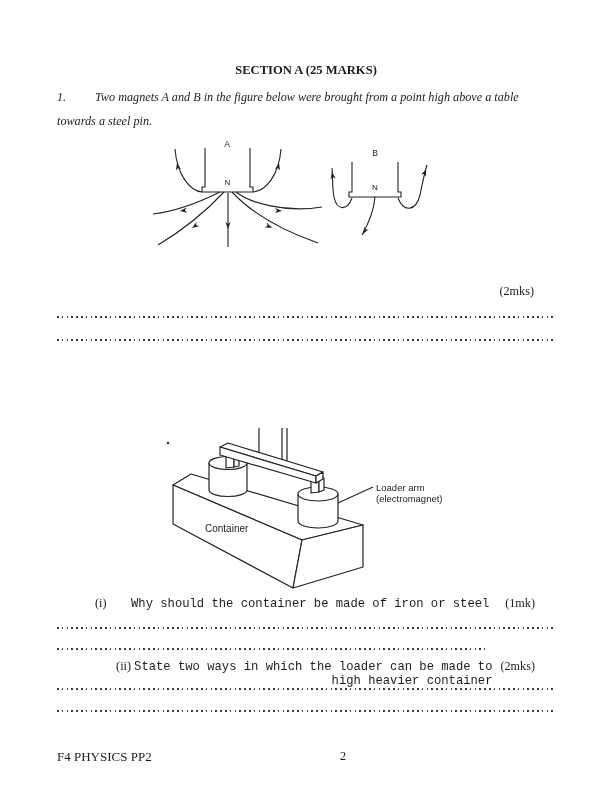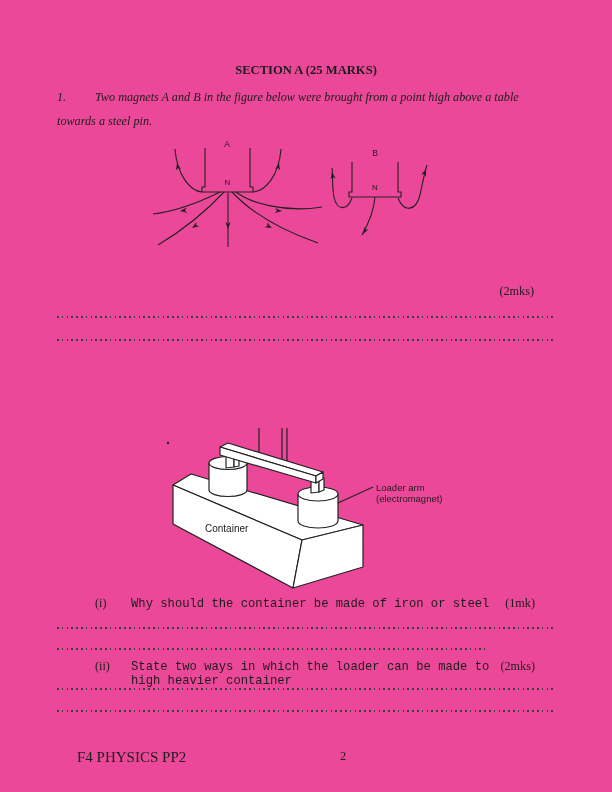--- a/index.html
+++ b/index.html
@@ -1,19 +1,19 @@
 <!DOCTYPE html>
 <html><head>
 <meta charset="utf-8">
 <style>
   html,body{margin:0;padding:0;background:#e8e8e8;}
   .page{
     position:relative;
     width:612px;height:792px;
-    background:#ec4899;
+    background:#ffffff;
     font-family:"Liberation Serif", serif;
     color:#1c1c1c;
     margin:0 auto;
     overflow:hidden;
   }
   .abs{position:absolute;}
   .heading{
     top:63px;left:57px;width:498px;
     text-align:center;font-weight:bold;font-size:12.6px;
   }
@@ -29,21 +29,21 @@
     background-image:repeating-linear-gradient(to right,#3c3c3c 0 1.6px,transparent 1.6px 4.8px);
   }
   .dotline.short{width:428px;}
   .partrow{
     left:95px;width:440px;display:flex;align-items:baseline;
     font-size:12.2px;
   }
   .plabel{display:inline-block;width:36px;flex:0 0 36px;}
   .ptext{flex:0 1 auto;font-family:Liberation Mono, monospace;}
   .pmarks{margin-left:auto;padding-left:8px;flex:0 0 auto;}
-  .footer-left{left:57px;top:749px;font-size:15px;margin-left:20px;}
+  .footer-left{left:57px;top:749px;font-size:13px;}
   .footer-page{left:340px;top:749px;font-size:12.2px;}
   svg{display:block;}
   .figtext{font-family:"Liberation Sans", sans-serif;fill:#1c1c1c;}
 </style>
 </head>
 <body>
 
 <div class="page">
 
   <div class="abs heading">SECTION A (25 MARKS)</div>
@@ -145,21 +145,21 @@
   </svg>
 
   <div class="abs partrow" style="top:596px;">
     <span class="plabel">(i)</span>
     <span class="ptext">Why should the container be made of iron or steel</span>
     <span class="pmarks">(1mk)</span>
   </div>
   <div class="abs dotline" style="top:627px;"></div>
   <div class="abs dotline short" style="top:648px;"></div>
 
-  <div class="abs partrow" style="top:659px;">
+  <div class="abs partrow" style="top:659px;text-align:right;">
     <span class="plabel">(ii)</span>
     <span class="ptext">State two ways in which the loader can be made to high heavier container</span>
     <span class="pmarks">(2mks)</span>
   </div>
   <div class="abs dotline" style="top:688px;"></div>
   <div class="abs dotline" style="top:710px;"></div>
 
   <div class="abs footer-left">F4 PHYSICS PP2</div>
   <div class="abs footer-page">2</div>
 

